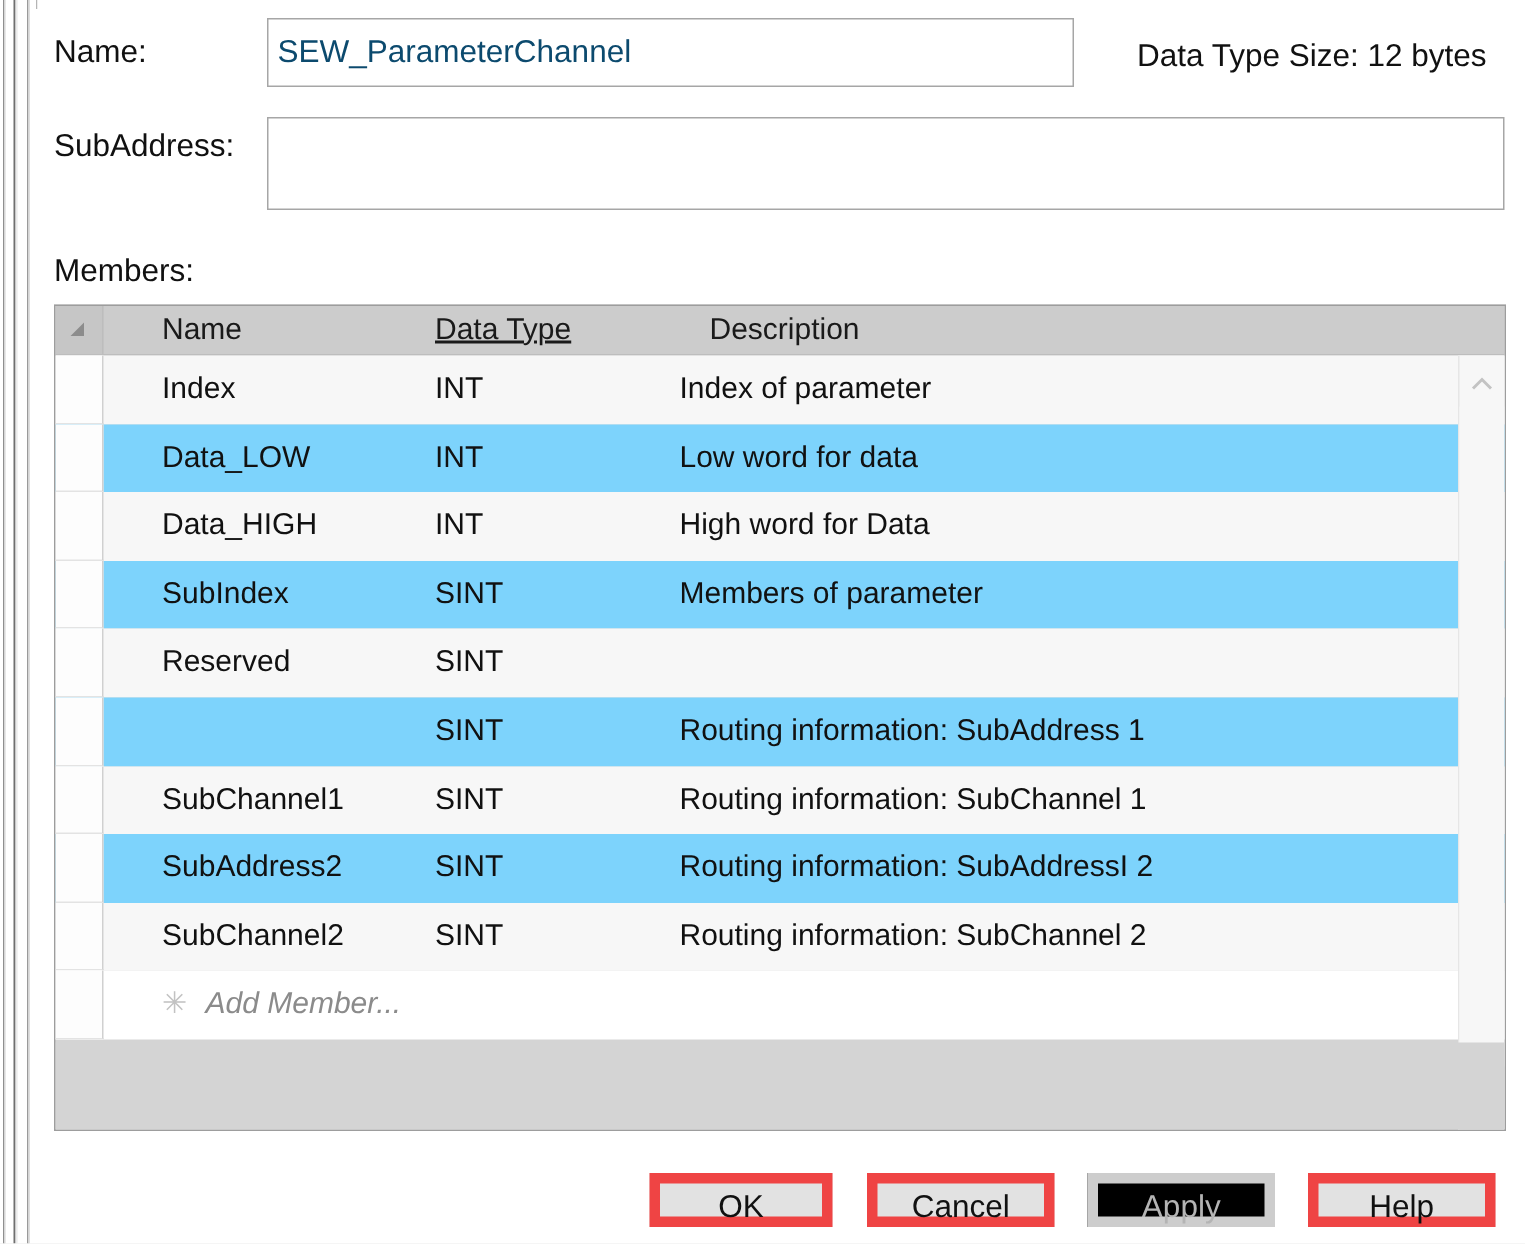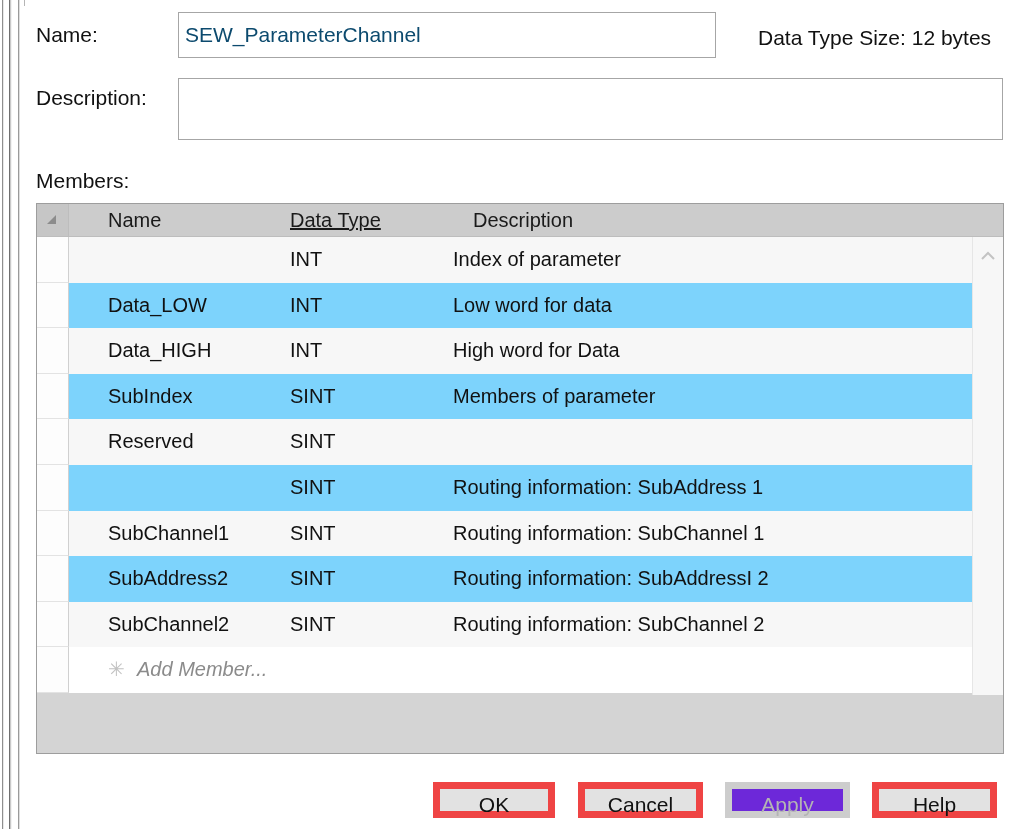--- a/index.html
+++ b/index.html
@@ -255,21 +255,21 @@
     border: 7px solid #ef4444;
     font-family: "Liberation Sans", sans-serif;
     font-size: 21px;
     line-height: 32px;
     color: #111111;
     text-align: center;
     padding: 0;
     cursor: default;
   }
   .btn.disabled {
-    background: #6d28d9;
+    background: #000000;
     border-color: #cdcdcd;
     color: #b4b4b4;
   }
   #ok-button     { left: 408px; width: 122px; }
   #cancel-button { left: 553px; width: 125px; }
   #apply-button  { left: 700px; width: 125px; }
   #help-button   { left: 847px; width: 125px; }
 </style>
 </head>
 <body>
@@ -282,40 +282,41 @@
 <div class="win-edge edge-f"></div>
 <div class="win-edge edge-g"></div>
 <div class="win-edge edge-h"></div>
 
 <div class="dialog-surface">
 
   <div class="label" id="name-label">Name:</div>
   <input class="textbox" id="name-input" type="text" value="SEW_ParameterChannel" style="">
   <div id="datatype-size">Data Type Size:  12 bytes</div>
 
-  <div class="label" id="description-label">Description:</div>
+  <div class="label" id="description-label">SubAddress:</div>
   <textarea class="textbox" id="description-input" placeholder="" style=""></textarea>
 
   <div class="label" id="members-label">Members:</div>
 
   <div id="members-panel">
 
     <div class="grid-head">
       <div class="corner-cell">
         <span class="corner-tri"></span>
       </div>
       <div class="hcell hc-name">Name</div>
       <div class="hcell hc-type">Data Type</div>
       <div class="hcell hc-desc">Description</div>
     </div>
 
     <div class="grid-body" id="grid-body">
 
     <div class="grid-row odd">
           <div class="row-selector"></div>
+          <div class="cell c-name">Index</div>
           <div class="cell c-type">INT</div>
           <div class="cell c-desc">Index of parameter</div>
         </div>
         <div class="grid-row even">
           <div class="row-selector"></div>
           <div class="cell c-name">Data_LOW</div>
           <div class="cell c-type">INT</div>
           <div class="cell c-desc">Low word for data</div>
         </div>
         <div class="grid-row odd">

